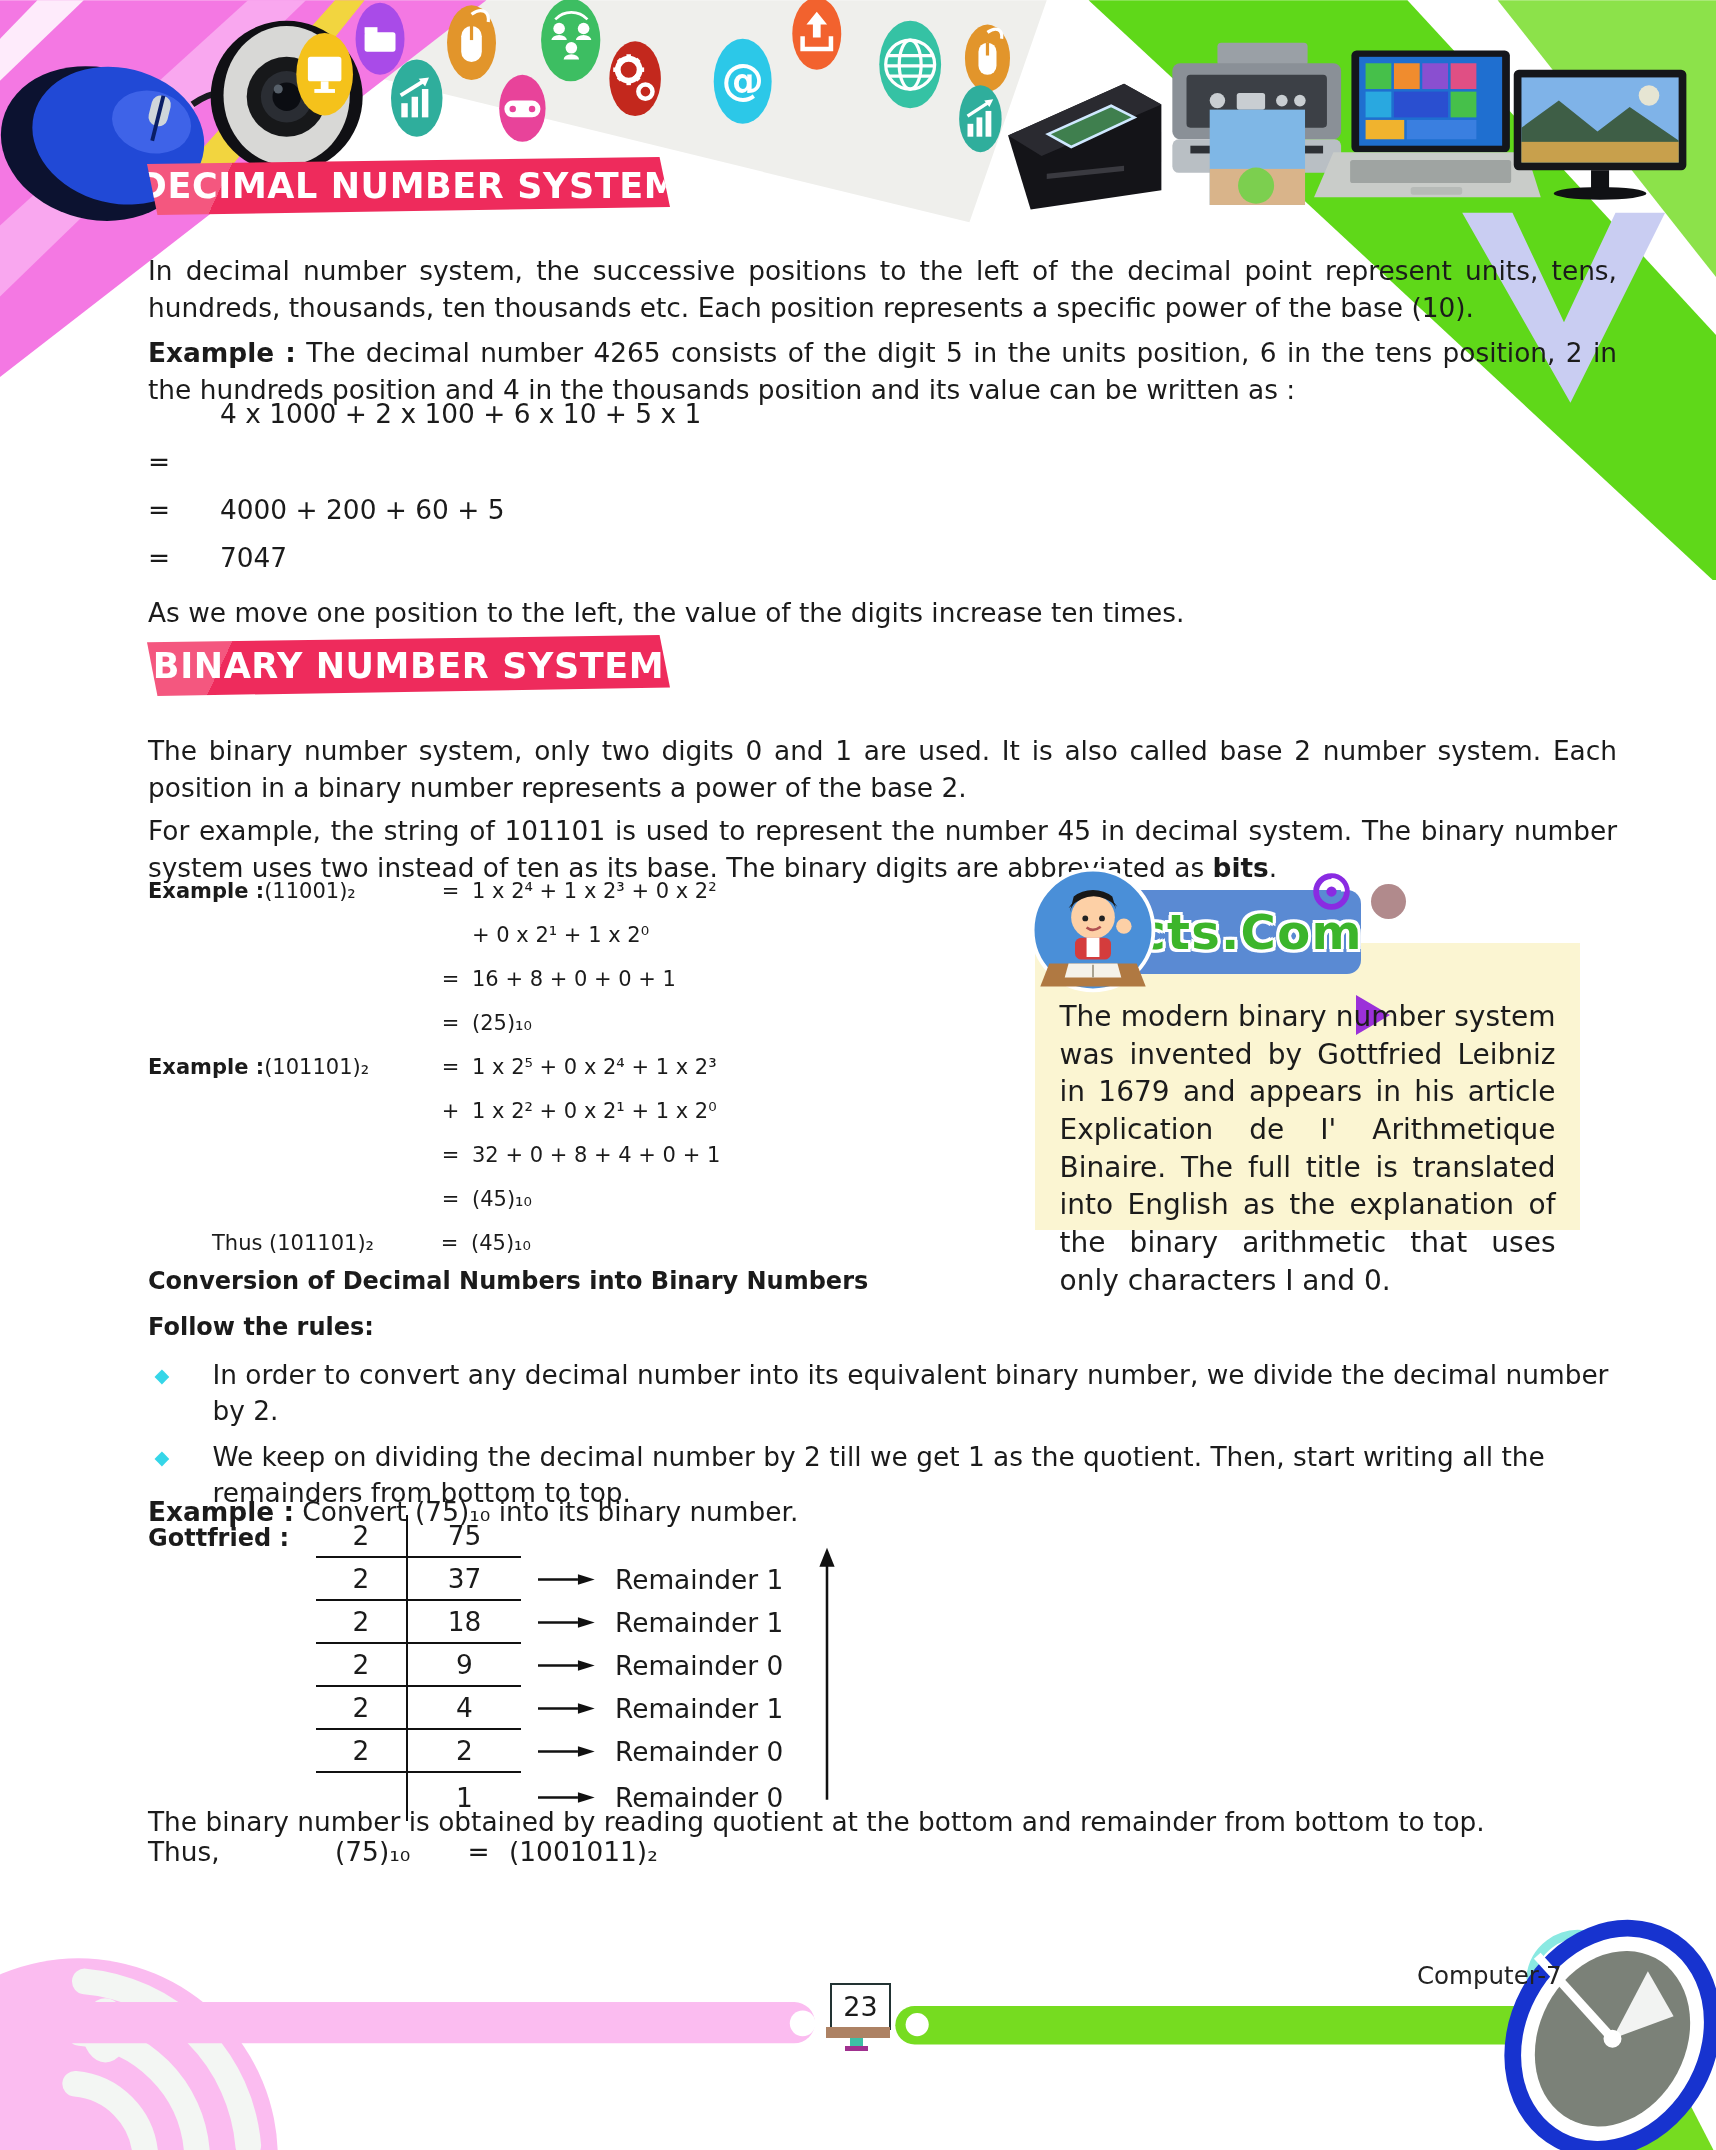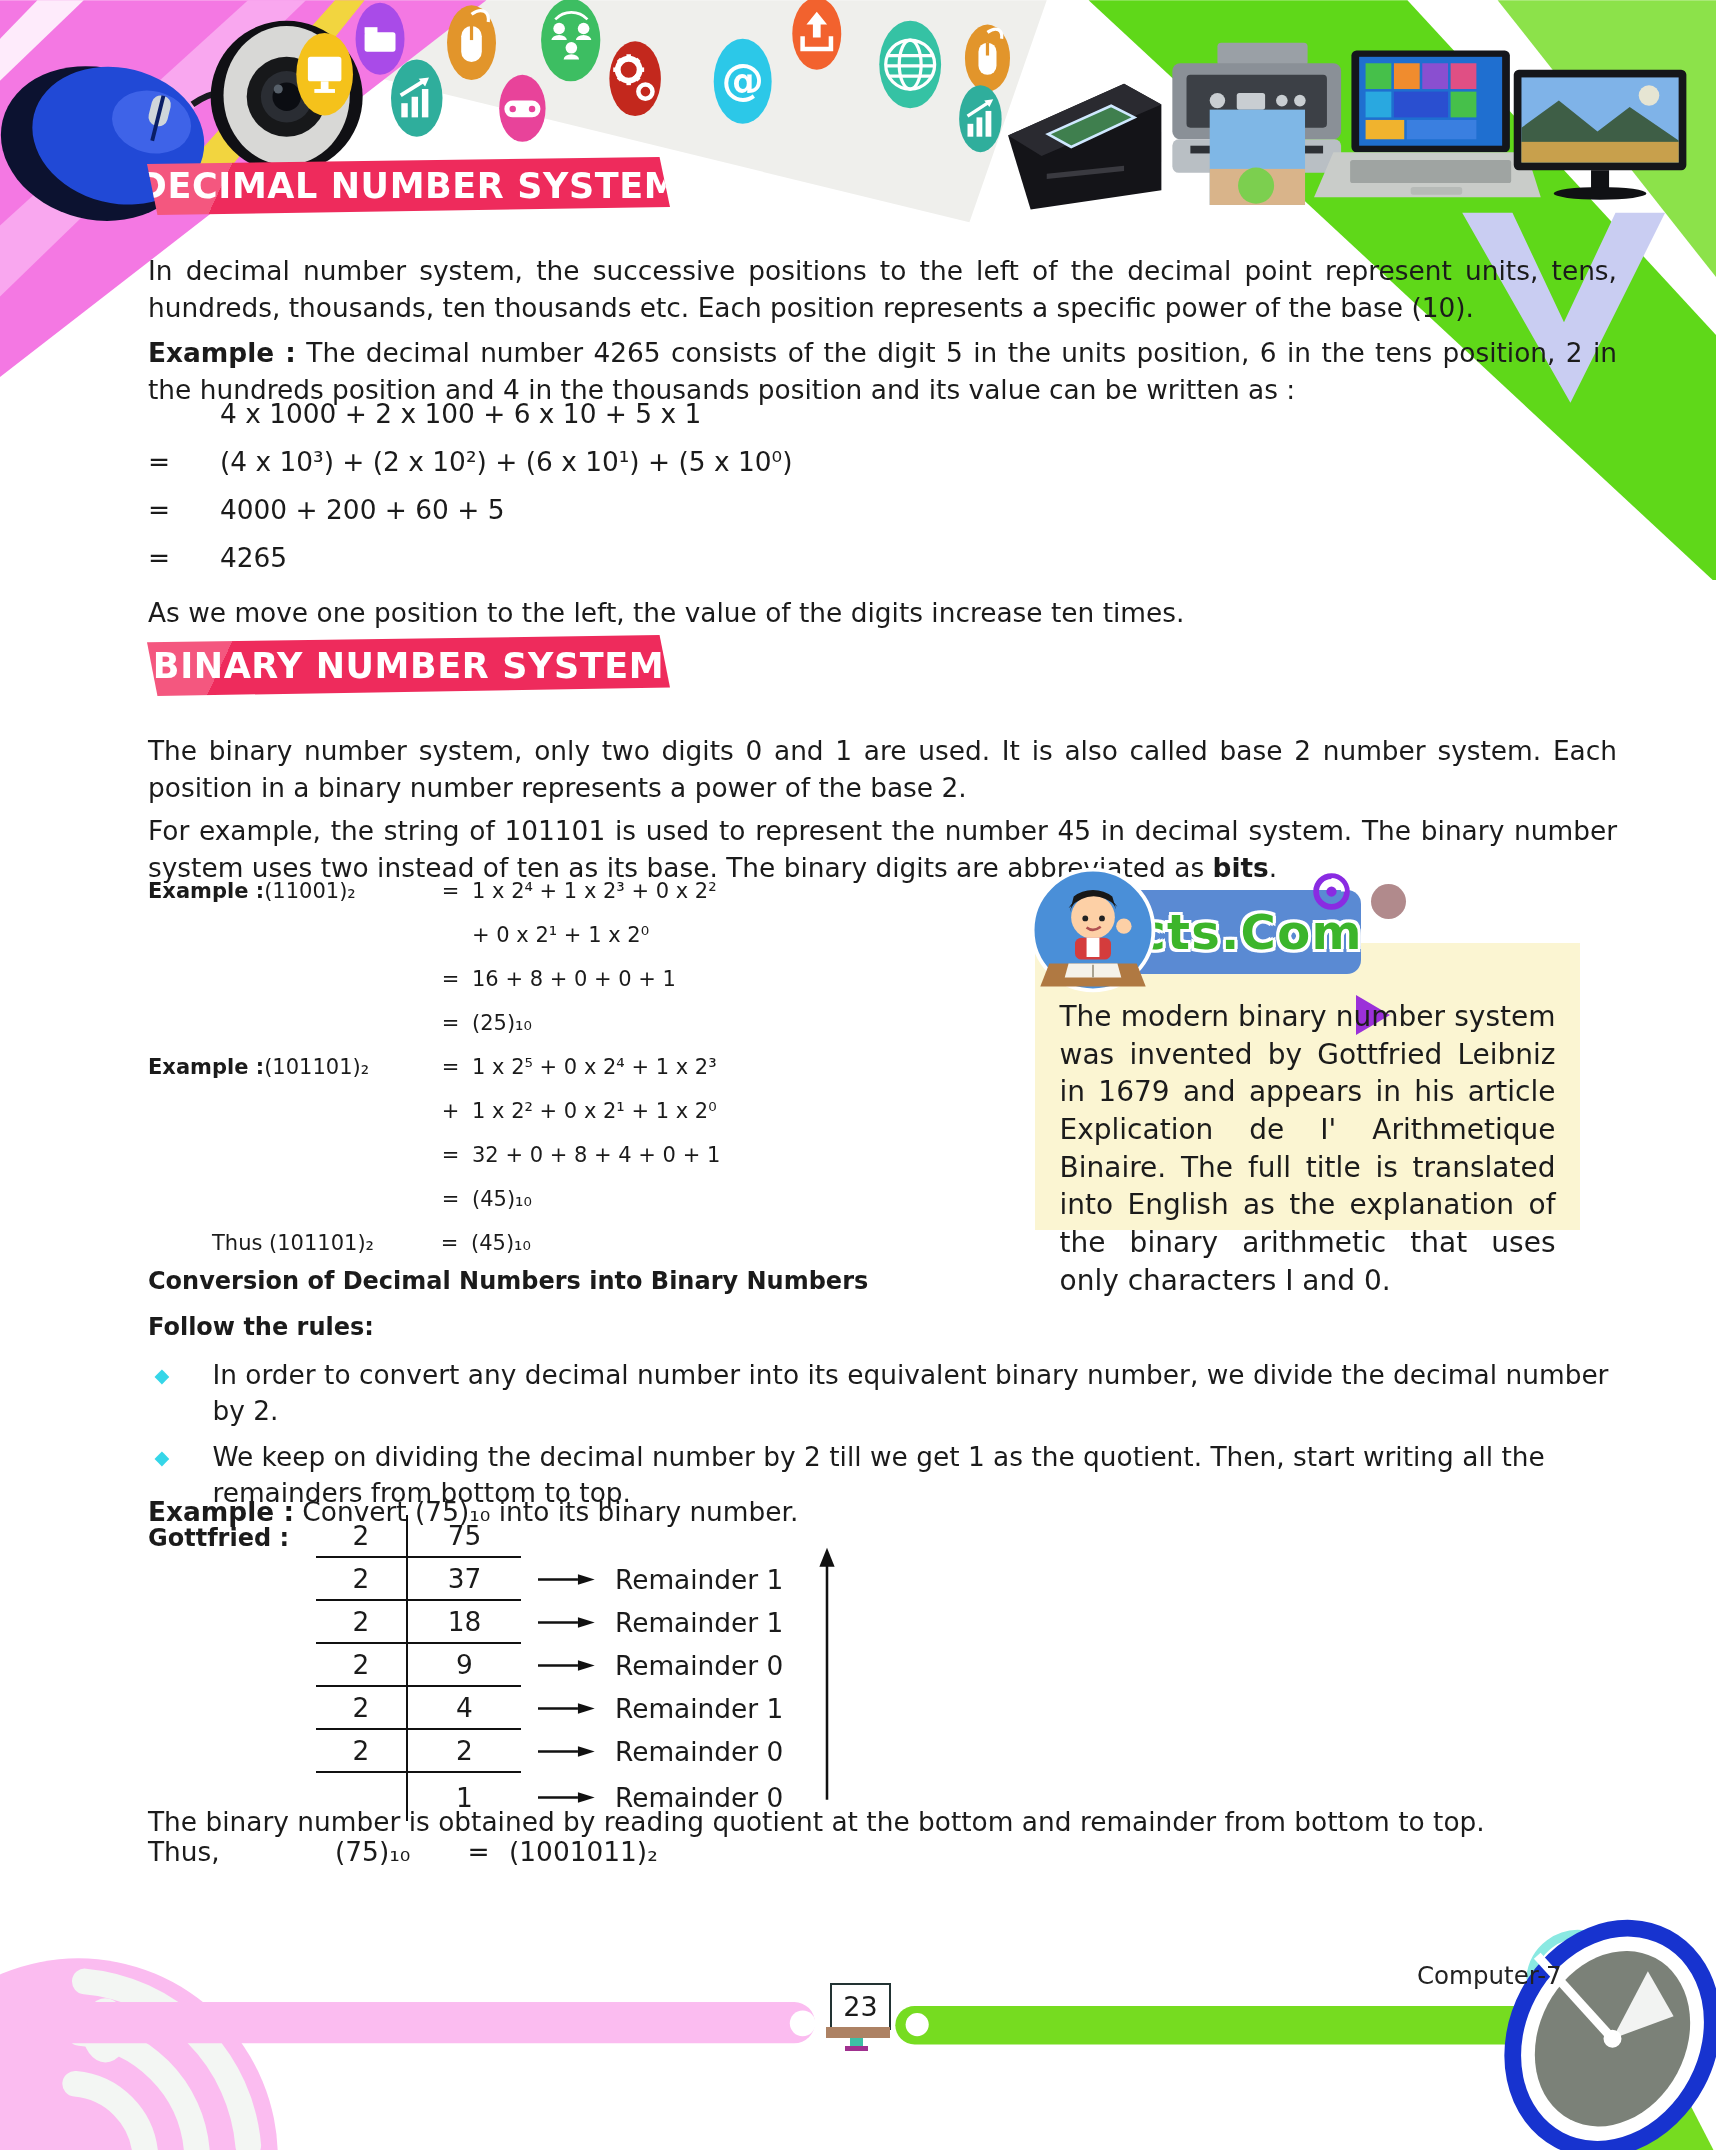--- a/index.html
+++ b/index.html
@@ -256,29 +256,28 @@
 
   <p class="para" style="top:309px"><b>Example :</b><span> The decimal number 4265 consists of the digit 5 in the units position, 6 in the tens position, 2 in the hundreds position and 4 in the thousands position and its value can be written as :</span></p>
 
   <div class="eq-block">
     <div class="eq-row">
         <span class="eq-op"></span>
         <span>4 x 1000 + 2 x 100 + 6 x 10 + 5 x 1</span>
       </div>
     <div class="eq-row">
         <span class="eq-op">=</span>
-        <span>(4 x 10³) + (2 x 10²) + (6 x 10¹) + (5 x 10⁰)</span>
       </div>
     <div class="eq-row">
         <span class="eq-op">=</span>
         <span>4000 + 200 + 60 + 5</span>
       </div>
     <div class="eq-row">
         <span class="eq-op">=</span>
-        <span>4265</span>
+        <span>7047</span>
       </div>
   </div>
 
   <p class="para oneline" style="top:580px">As we move one position to the left, the value of the digits increase ten times.</p>
 
   <div class="ribbon" style="top:635px;height:61px">
     <span>BINARY NUMBER SYSTEM</span>
   </div>
 
   <p class="para" style="top:707px">The binary number system, only two digits 0 and 1 are used. It is also called base 2 number system. Each position in a binary number represents a power of the base 2.</p>

